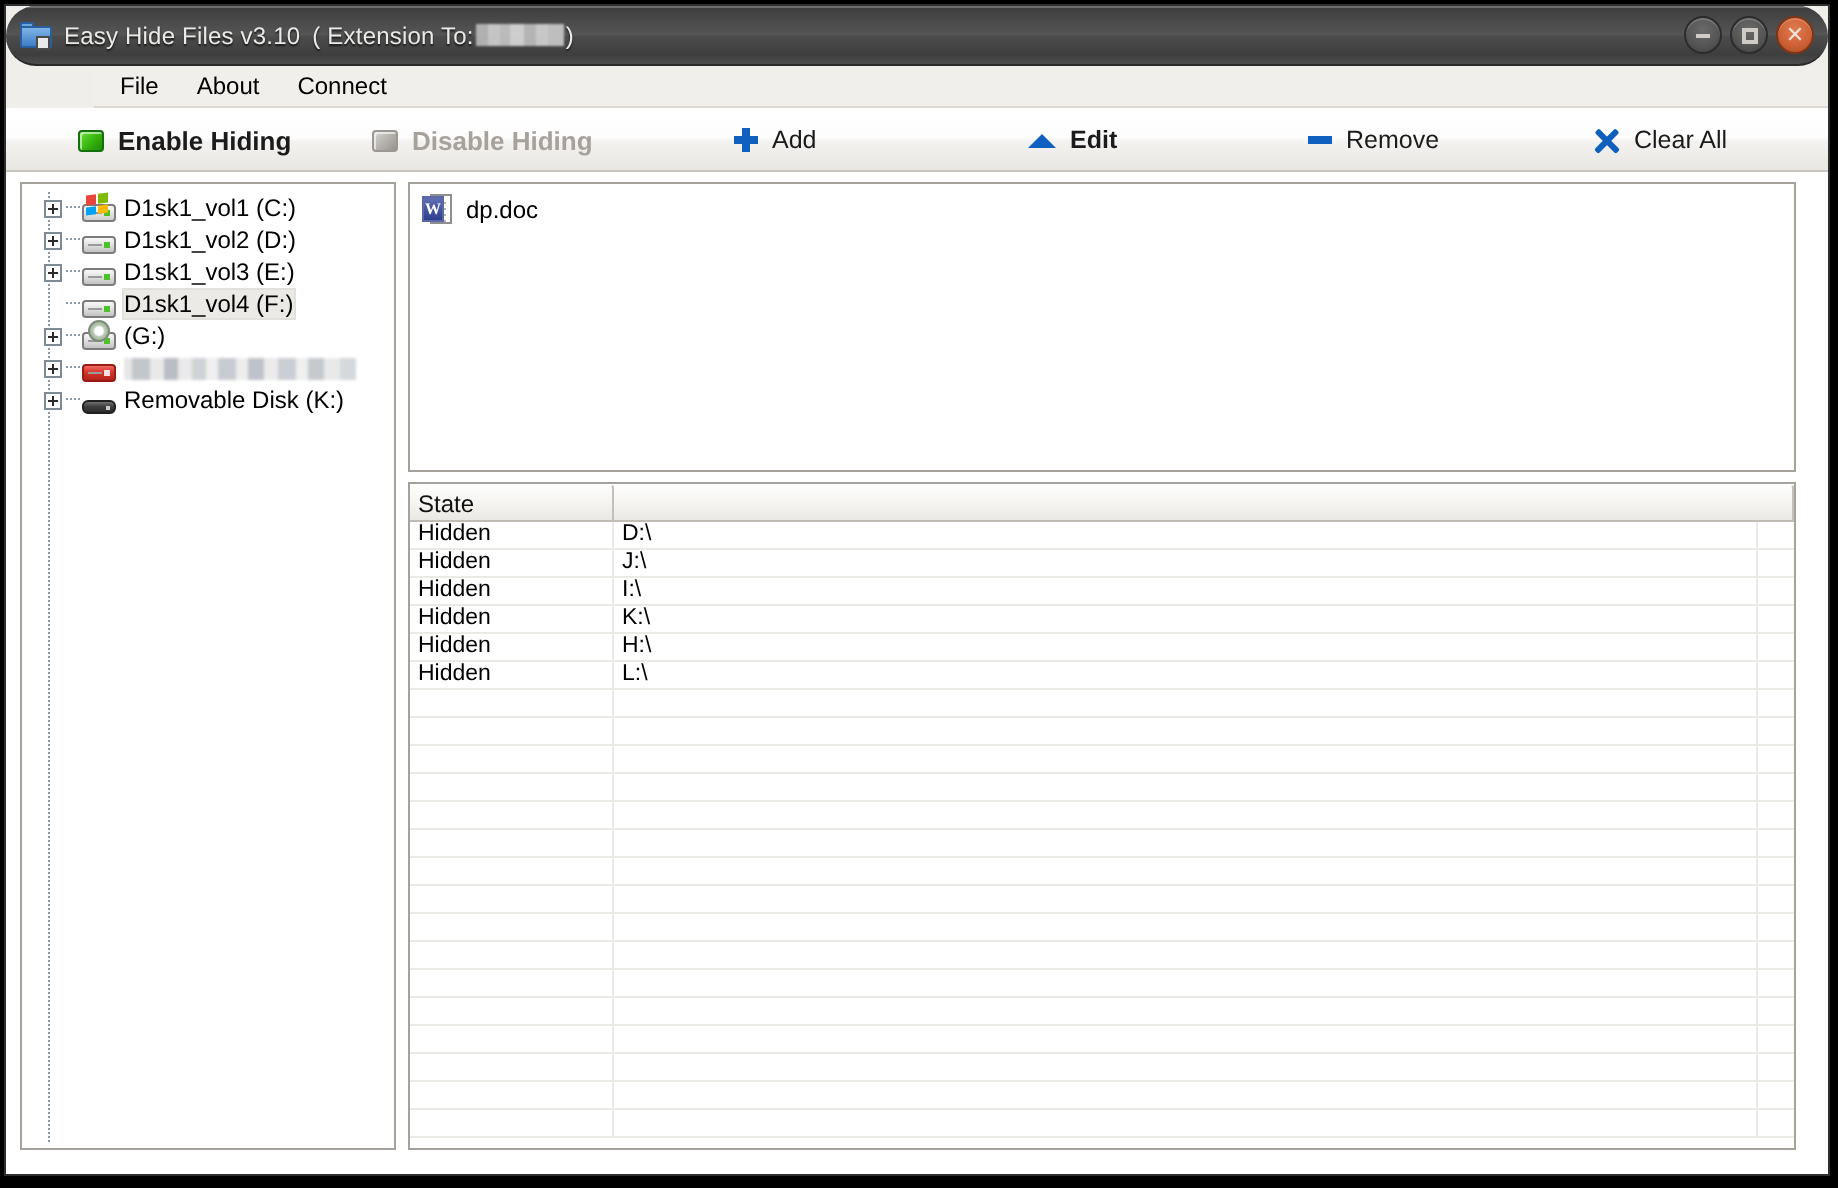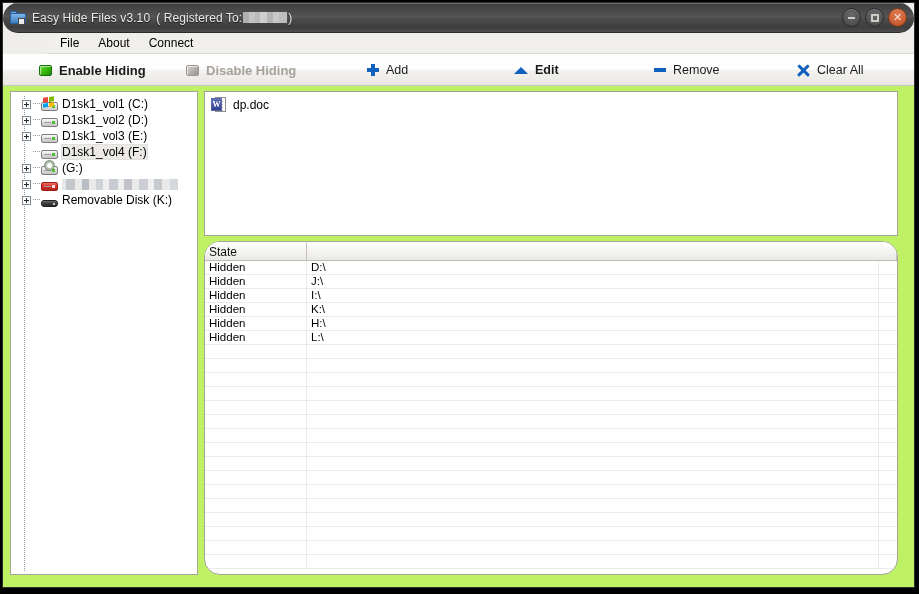--- a/index.html
+++ b/index.html
@@ -223,42 +223,41 @@
     content:""; position:absolute; left:-1px; top:5px; width:15px; height:3.4px;
     background:#0f5fbd; border-radius:1px;
   }
   .ic-x::before { transform: rotate(45deg); }
   .ic-x::after  { transform: rotate(-45deg); }
 
   
   #client {
     flex: 1 1 auto;
     position: relative;
-    background: #bef264;
+    background: #ffffff;
   }
 
   .panel {
     position: absolute;
     background: #ffffff;
     border: 1px solid #a5a29c;
     box-sizing: border-box;
     box-shadow: inset 0 0 0 1px #ffffff;
     overflow: hidden;
   }
 
   #tree-panel {
     left: 7px; top: 5px; width: 188px; height: 484px;
   }
   #files-panel {
     left: 201px; top: 5px; width: 694px; height: 145px;
   }
   #list-panel {
     left: 201px; top: 155px; width: 694px; height: 334px;
     background: #ffffff;
-    border-radius: 16px;
   }
 
   
   .tree {
     padding: 4px 0 0 2px;
     font-size: 12px;
     color: #000;
   }
   .tree-row {
     display: flex;
@@ -454,21 +453,21 @@
 
   <div id="title-bar">
     <span class="win-icon">
       <span class="folder-tab"></span>
       <span class="folder-base"></span>
       <span class="lock-dot"></span>
     </span>
     <span class="title-text">
       <span>Easy Hide Files v3.10</span>
       <span class="sep"></span>
-      <span>( Registered To:</span>
+      <span>( Extension To:</span>
       <span class="redact-name"></span>
       <span>)</span>
     </span>
     <div class="win-buttons">
       <div class="win-btn">
           <span class="bar"></span>
         </div>
       <div class="win-btn">
           <span class="sq"></span>
         </div>

